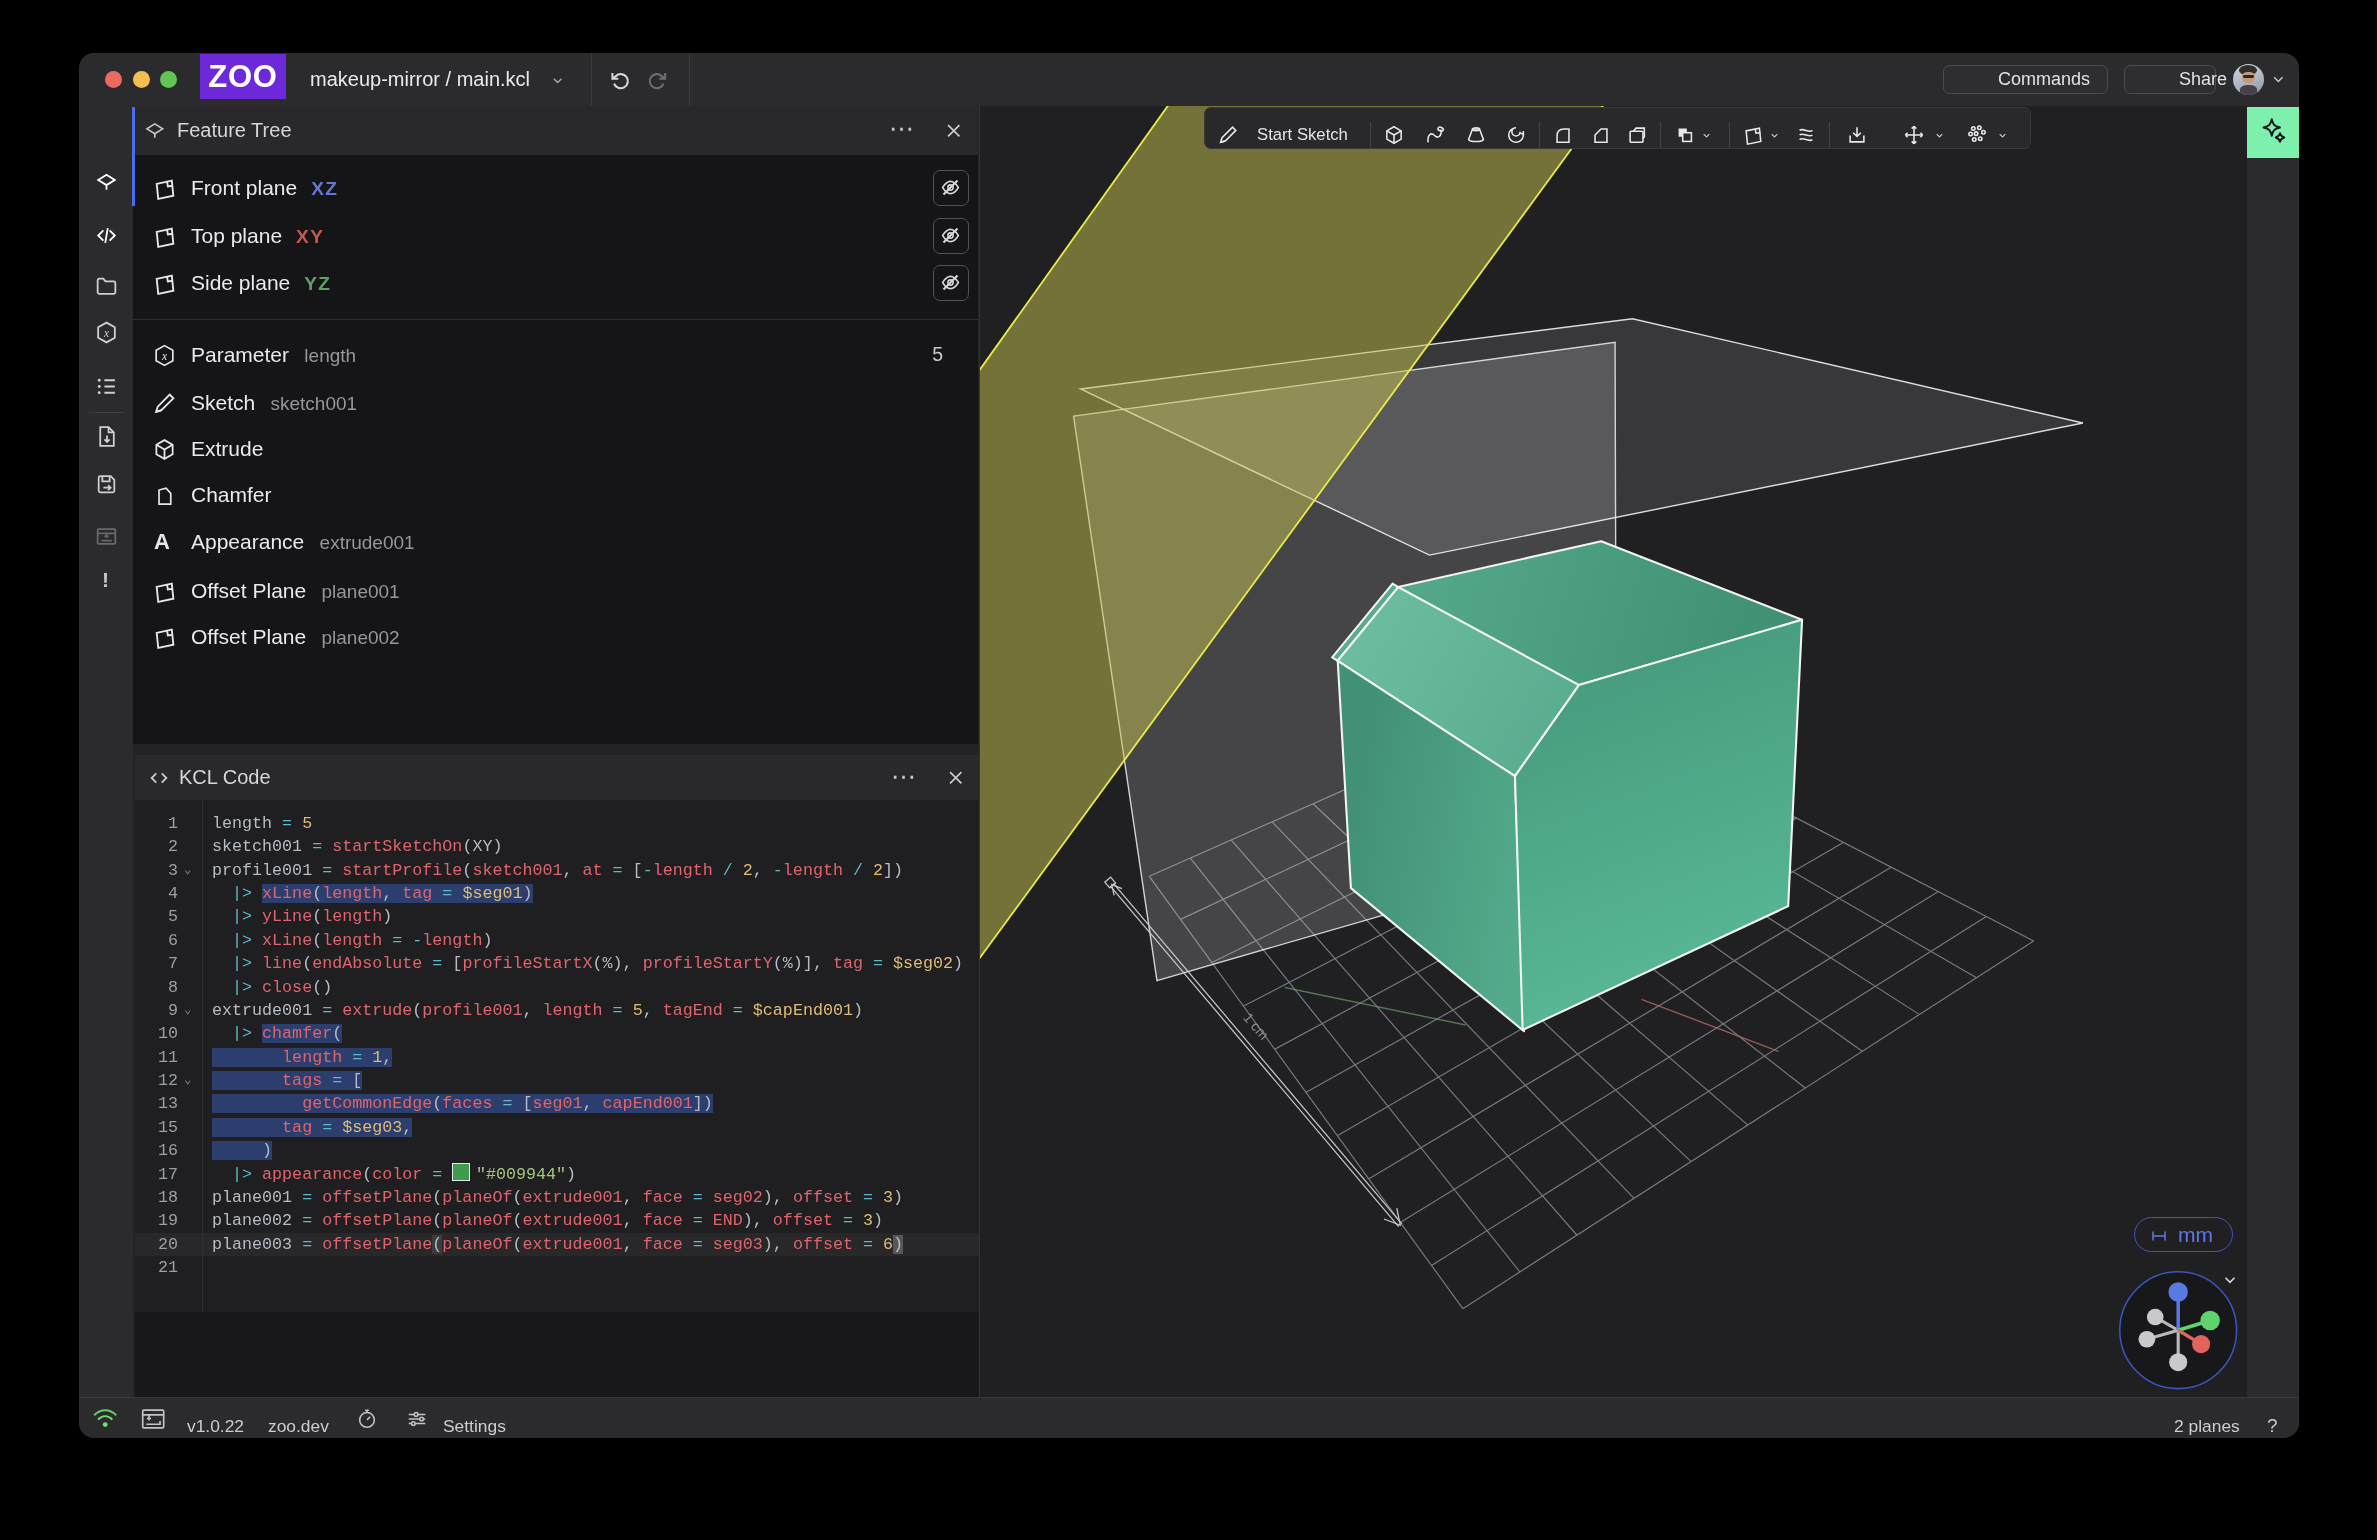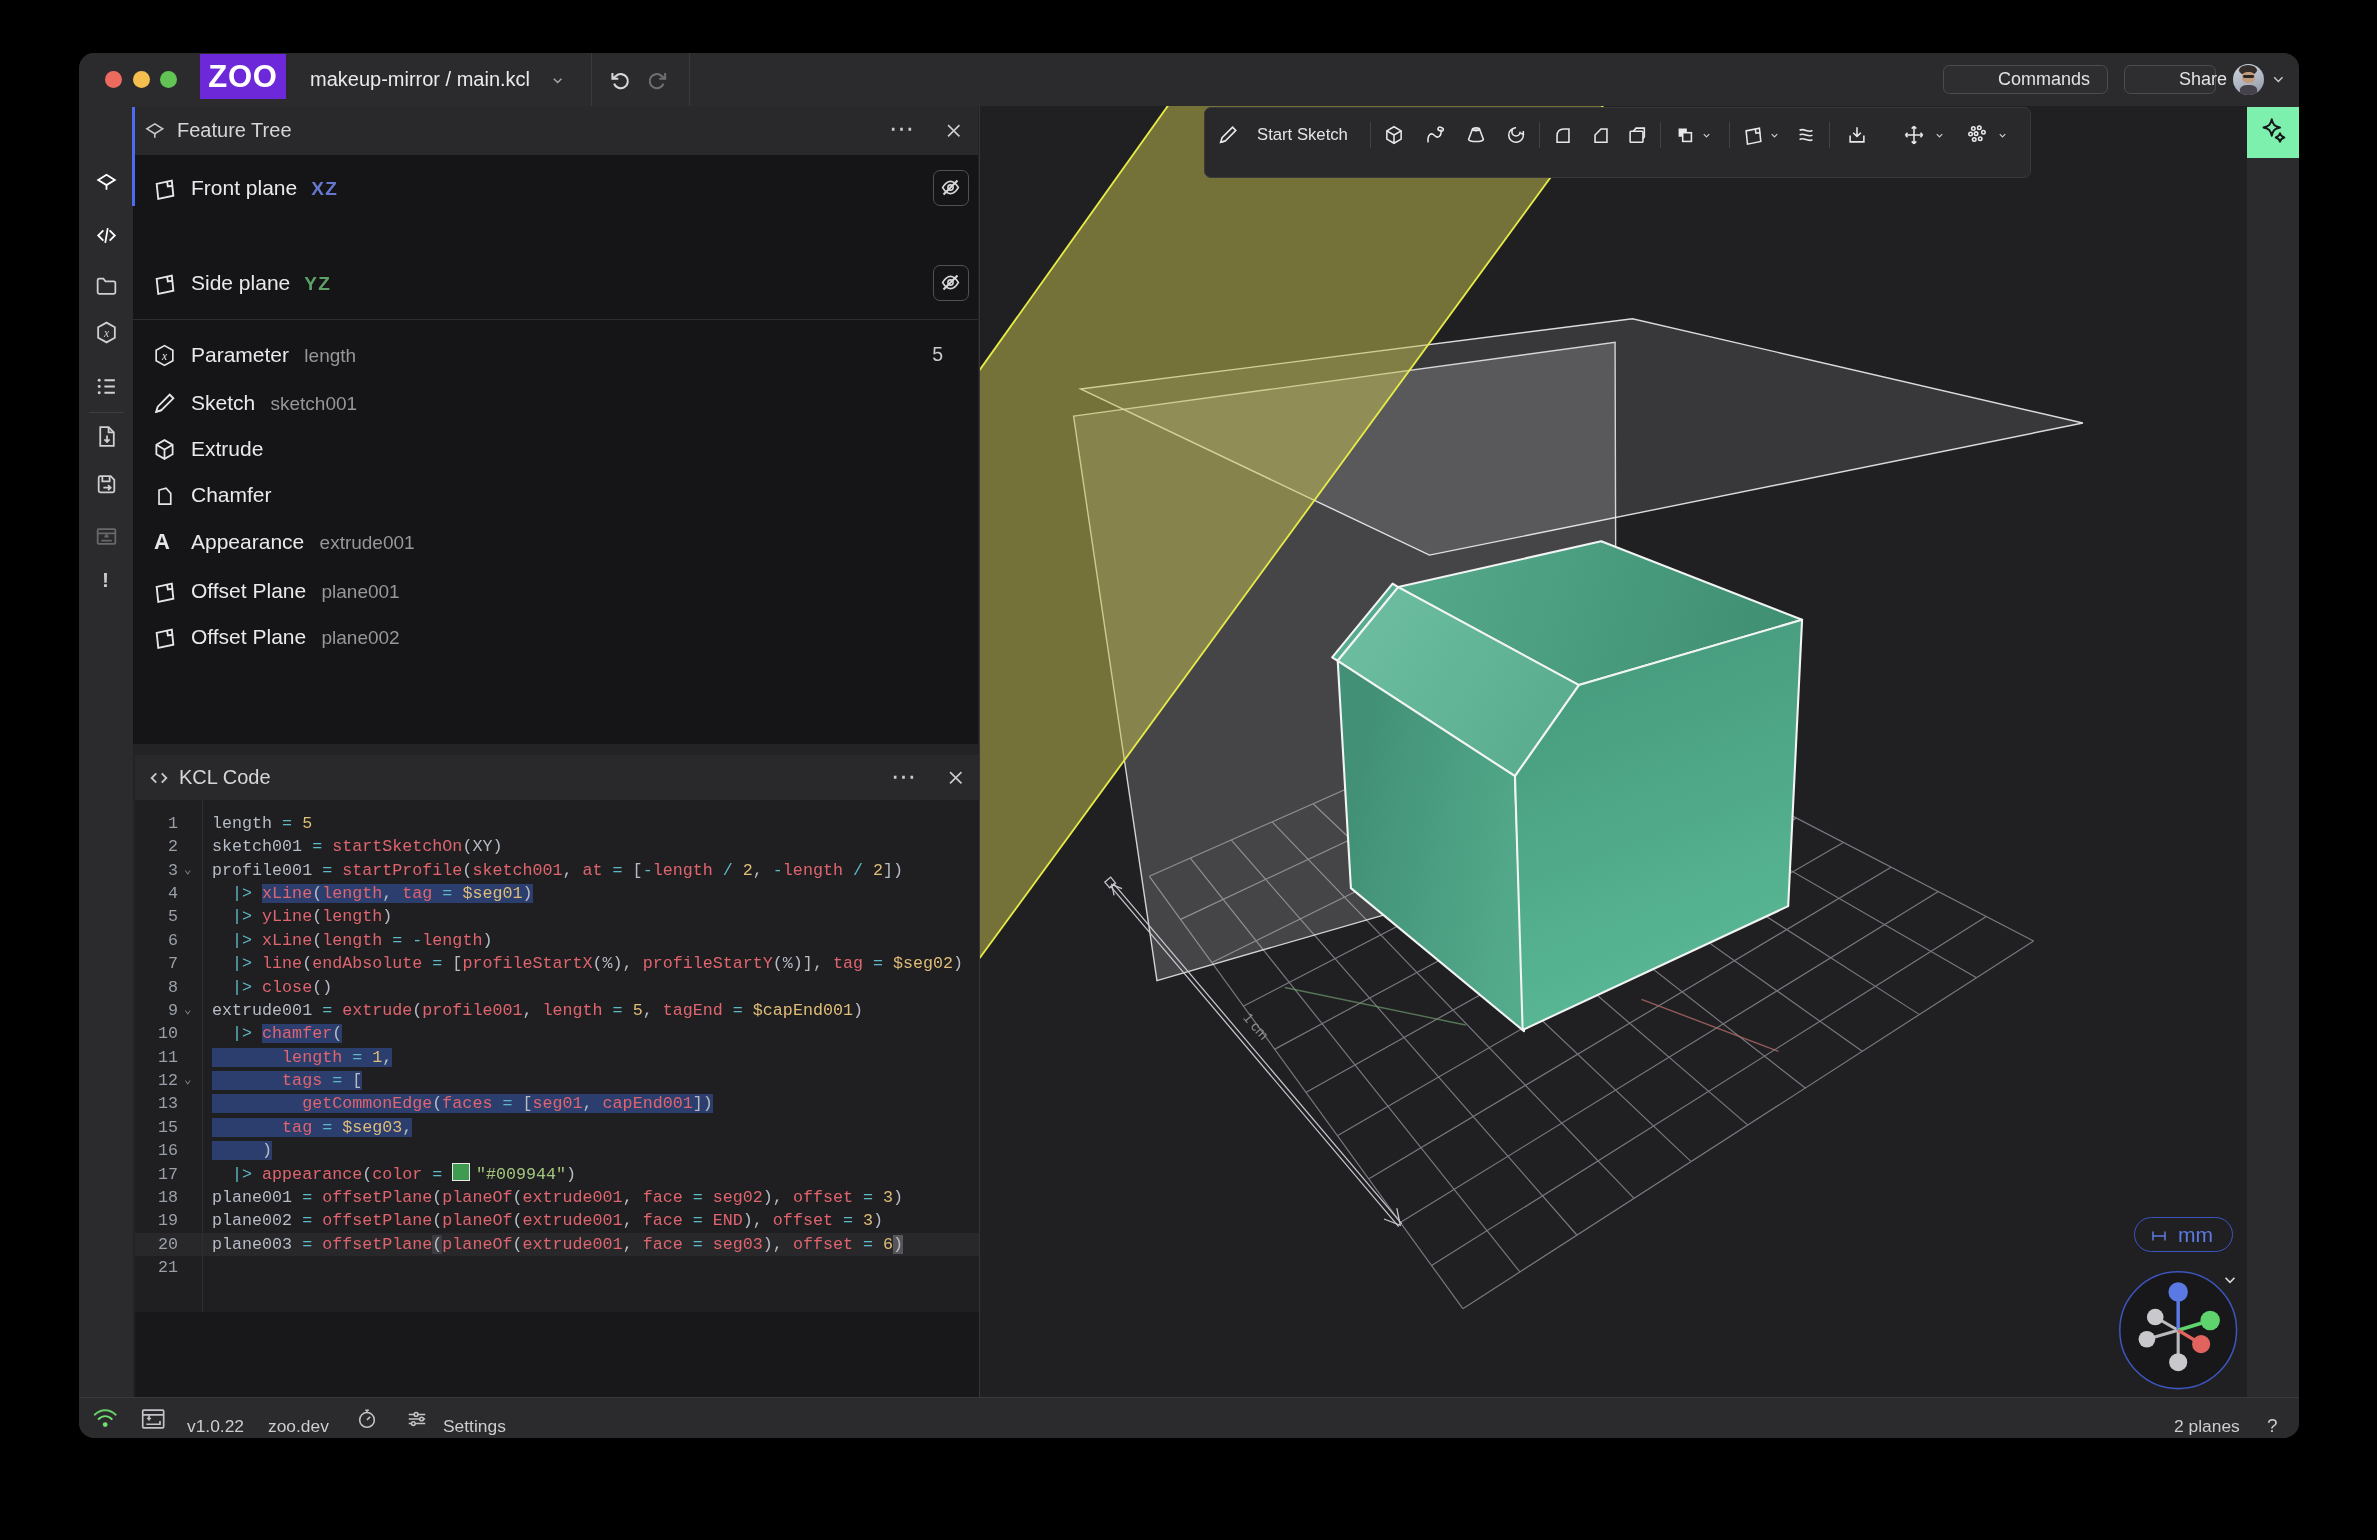--- a/index.html
+++ b/index.html
@@ -37,21 +37,21 @@
   .swatch{display:inline-block;width:18px;height:18px;background:#3f9b4f;border:1.4px solid #e8e8e8;vertical-align:-2.8px;margin-right:5.6px;}
   .gutd{position:absolute;left:67px;top:45px;width:1.4px;height:512px;background:#2f2f31;}
   .cl{position:relative;width:845px;height:23.4px;line-height:23.4px;white-space:pre;}
   .ln{position:absolute;left:0;top:0;width:43px;text-align:right;color:#9a9fa8;}
   .lt{position:absolute;left:77px;top:0;}
   .fold{position:absolute;left:49px;top:0;color:#86868a;font-size:12.5px;}
   .cv{color:#b6bcc6;} .cf{color:#e0646e;} .cn{color:#dfbd77;} .co{color:#5fb8c5;} .cs{color:#a3c77e;}
   .sel{background:#2c3e6e;}
   
   #vp{position:absolute;left:900px;top:53px;width:1268px;height:1291px;background:#202023;overflow:hidden;}
-  #toolbar{position:absolute;left:225px;top:0.7px;width:827px;height:71px;background:#29292b;border:0.7px solid #39393b;border-radius:7px;}
+  #toolbar{position:absolute;left:225px;top:0.7px;width:827px;height:42px;background:#29292b;border:0.7px solid #39393b;border-radius:7px;}
   .tbtext{position:absolute;left:52px;top:0;height:54px;line-height:54px;color:#e4e4e6;font-size:16.7px;}
   .tbsep{position:absolute;top:14px;width:1.4px;height:26.4px;background:#434345;}
   .tbi{position:absolute;top:16.7px;width:22px;height:22px;}
   .tbchev{position:absolute;top:22px;width:11px;height:11px;}
   
   #rail{position:absolute;left:2168px;top:53px;width:53px;height:1291px;background:#2b2b2d;}
   #aibtn{position:absolute;left:0;top:1.4px;width:53px;height:51px;background:#7df0ae;}
   
   #status{position:absolute;left:0;top:1344px;width:2220px;height:41px;background:#2b2b2d;border-top:0.7px solid #39393b;color:#cdcdd0;font-size:17.4px;}
   .stitem{position:absolute;top:8px;height:28px;line-height:40px;}
@@ -156,20 +156,34 @@
       <svg class="abs" style="left:811px;top:14.6px;" width="19.5" height="19.5" viewBox="0 0 24 24" stroke="#cdcdd0" stroke-width="2" fill="none">
           <path d="M5 5 L19 19 M19 5 L5 19"></path>
         </svg>
     </div>
     <div class="row" style="top:58px;">
       <svg class="ric" viewBox="0 0 24 24" fill="none" stroke="#e6e6e8" stroke-width="1.8">
           <path d="M4.5 7.5 L19 4.5 L20.5 19 L6 22 Z"></path>
           <path d="M14.5 5.4 L15.2 10 L20 9.4"></path>
         </svg>
       <span class="rlab">Front plane<span class="axis-xz">XZ</span></span>
+      <div class="eyebtn">
+          <svg class="abs" style="left:6.3px;top:6.3px;" width="21" height="21" viewBox="0 0 24 24" fill="none" stroke="#d6d6d8" stroke-width="1.8">
+            <path d="M3 12 C6 7 10 5 12 5 C14 5 18 7 21 12 C18 17 14 19 12 19 C10 19 6 17 3 12 Z"></path>
+            <circle cx="12" cy="12" r="3"></circle>
+            <path d="M4 20 L20 4" stroke-width="2.4"></path>
+          </svg>
+        </div>
+    </div>
+    <div class="row" style="top:106px;">
+      <svg class="ric" viewBox="0 0 24 24" fill="none" stroke="#e6e6e8" stroke-width="1.8">
+          <path d="M4.5 7.5 L19 4.5 L20.5 19 L6 22 Z"></path>
+          <path d="M14.5 5.4 L15.2 10 L20 9.4"></path>
+        </svg>
+      <span class="rlab">Top plane<span class="axis-xy">XY</span></span>
       <div class="eyebtn">
           <svg class="abs" style="left:6.3px;top:6.3px;" width="21" height="21" viewBox="0 0 24 24" fill="none" stroke="#d6d6d8" stroke-width="1.8">
             <path d="M3 12 C6 7 10 5 12 5 C14 5 18 7 21 12 C18 17 14 19 12 19 C10 19 6 17 3 12 Z"></path>
             <circle cx="12" cy="12" r="3"></circle>
             <path d="M4 20 L20 4" stroke-width="2.4"></path>
           </svg>
         </div>
     </div>
     <div class="row" style="top:153px;">
       <svg class="ric" viewBox="0 0 24 24" fill="none" stroke="#e6e6e8" stroke-width="1.8">

